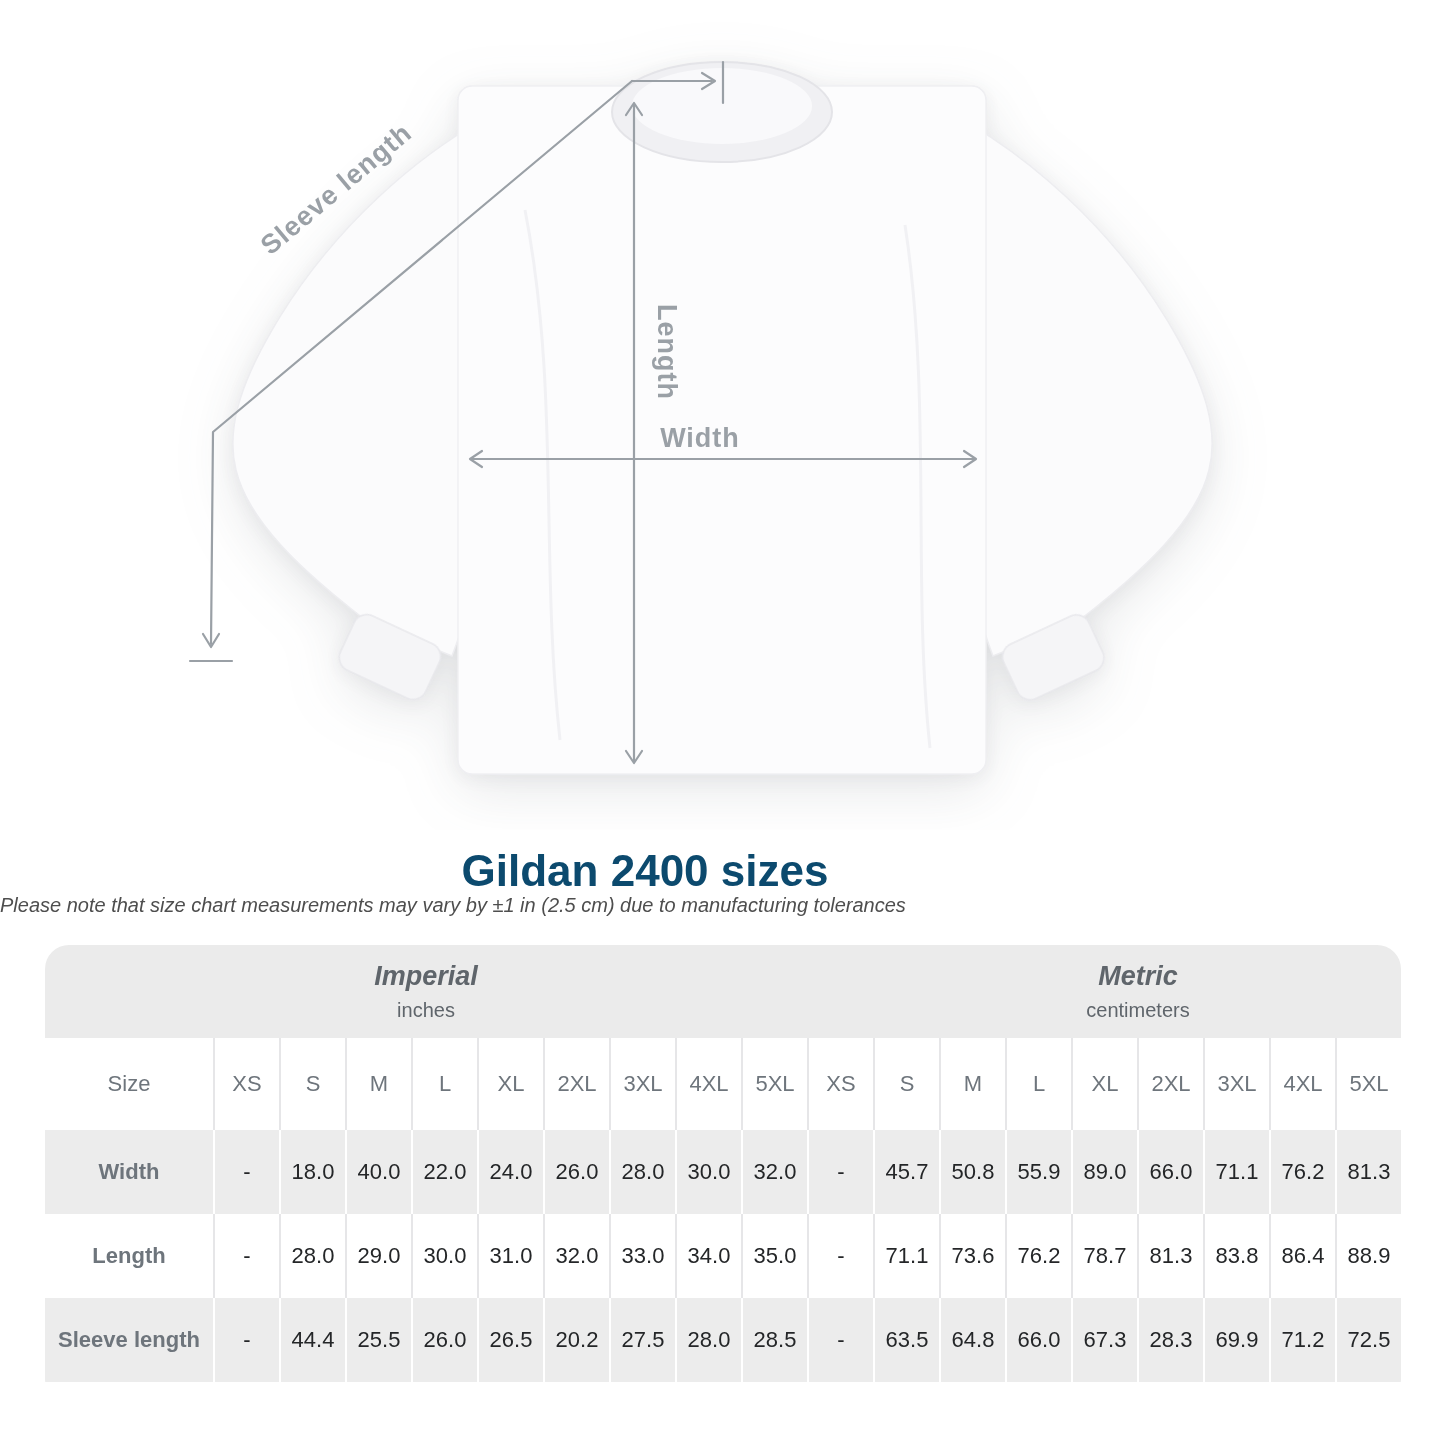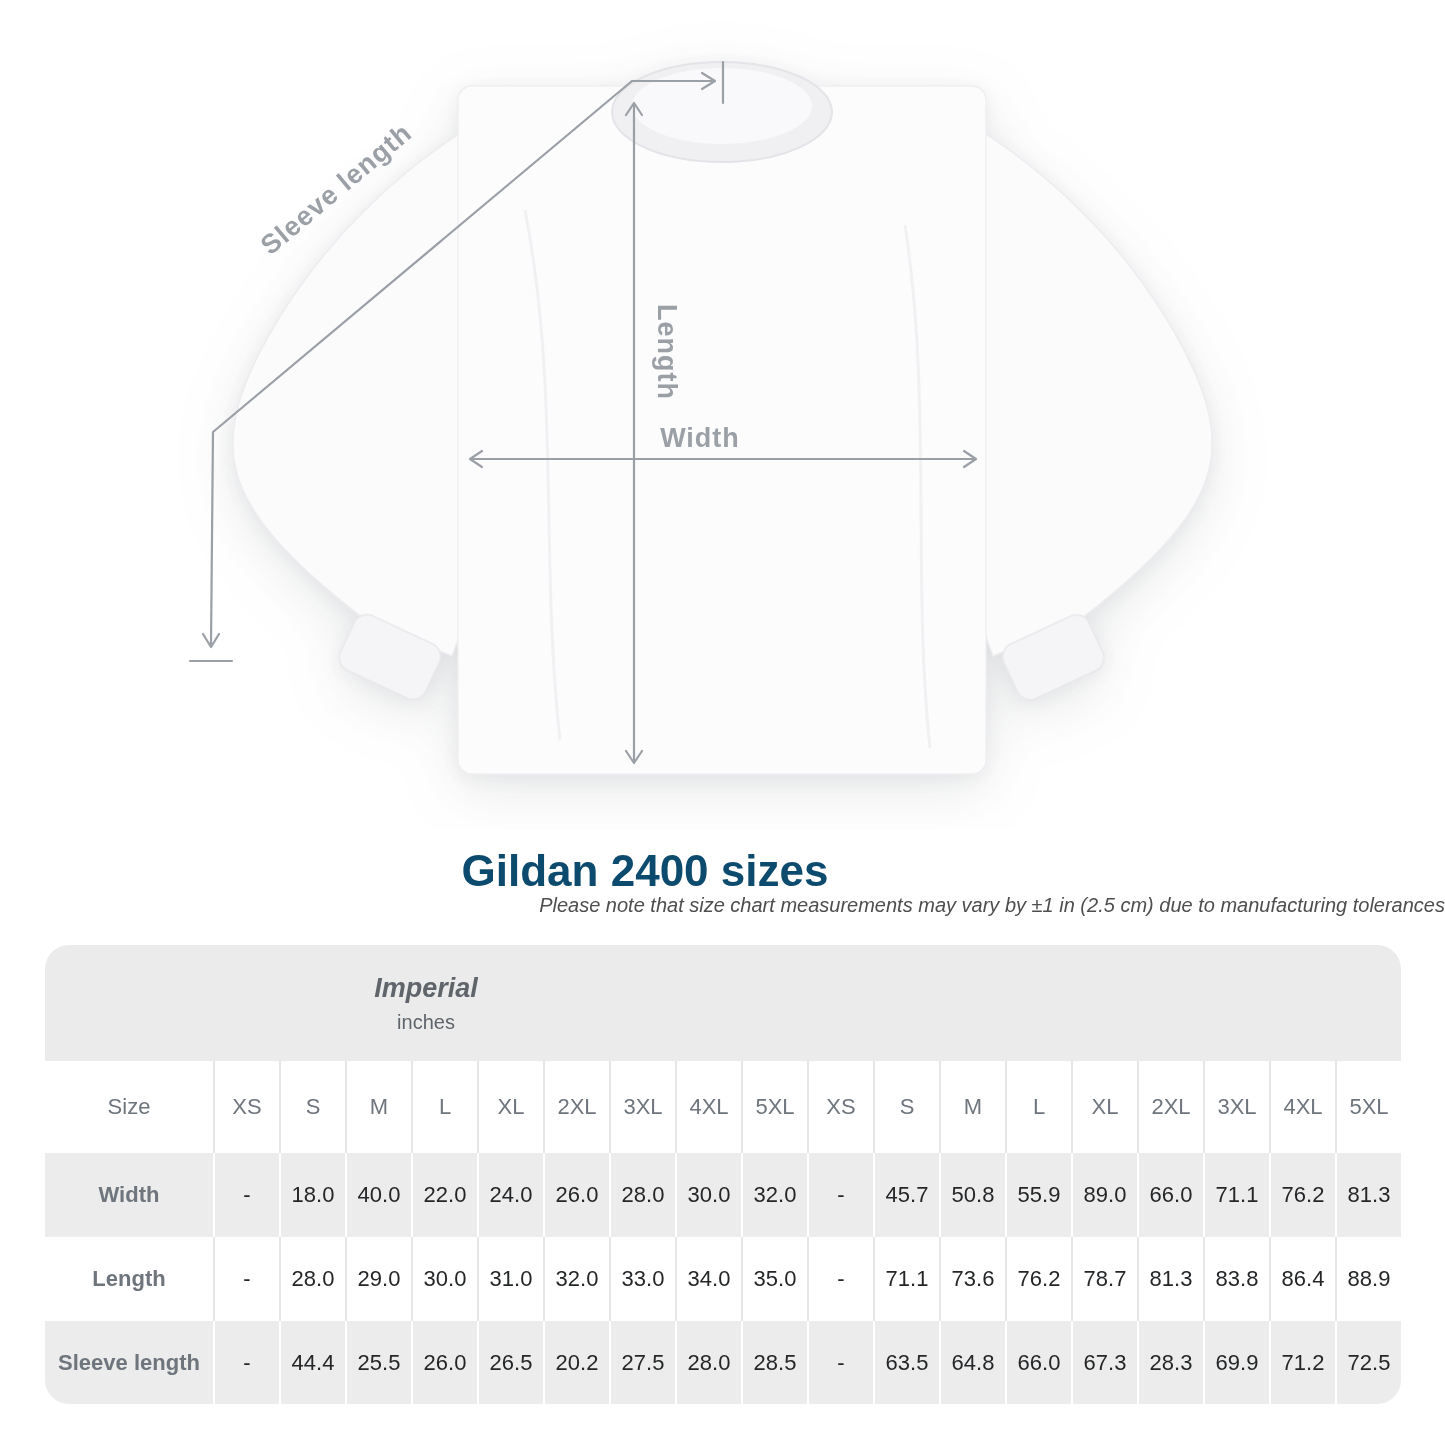--- a/index.html
+++ b/index.html
@@ -7,27 +7,27 @@
   .page{position:relative;width:1445px;height:1445px;background:#ffffff;overflow:hidden;}
 
   
   .diagram{position:absolute;top:0;left:0;width:1445px;height:830px;}
   .shirt{filter:drop-shadow(0 16px 28px rgba(80,85,95,0.13)) drop-shadow(0 3px 8px rgba(80,85,95,0.07));}
   .measure-label{font-weight:bold;fill:#9aa0a6;font-size:27px;letter-spacing:1px;}
 
   
   .title{position:absolute;top:846px;left:0;width:1290px;text-align:center;
          font-size:44px;font-weight:bold;color:#0c4a6e;}
-  .subtitle{position:absolute;top:894px;left:0;width:1445px;text-align:right;
+  .subtitle{position:absolute;top:894px;left:0;width:1445px;text-align:left;
          font-size:20px;font-style:italic;color:#4e4e4e;}
 
   
   .card{position:absolute;top:945px;left:45px;width:1356px;height:459px;
         background:#ffffff;border-radius:24px;overflow:hidden;}
-  .band{display:grid;grid-template-columns:762px 594px;height:116px;background:#ebebeb;gap:34px;}
+  .band{display:grid;grid-template-columns:762px 594px;height:93px;background:#ebebeb;gap:34px;}
   .band-half{display:flex;flex-direction:column;align-items:center;justify-content:center;gap:7px;}
   .band-name{font-size:27px;font-weight:bold;font-style:italic;color:#5f656b;}
   .band-unit{font-size:20px;color:#5f656b;}
 
   .grid{display:grid;grid-template-columns:168px repeat(18,66px);
         grid-template-rows:92px 84px 84px 84px;}
   .cell{display:flex;align-items:center;justify-content:center;
         font-size:22px;border-left:2px solid #e6e6e8;background:#ffffff;}
   .cell.first{border-left:none;}
   .cell.hdr{color:#6e757c;font-weight:normal;}
@@ -90,20 +90,24 @@
   </svg>
 
   <div class="title">Gildan 2400 sizes</div>
   <div class="subtitle">Please note that size chart measurements may vary by ±1 in (2.5 cm) due to manufacturing tolerances</div>
 
   <div class="card">
     <div class="band">
       <div class="band-half">
         <div class="band-name">Imperial</div>
         <div class="band-unit">inches</div>
+      </div>
+      <div class="band-half">
+        <div class="band-name">Metric</div>
+        <div class="band-unit">centimeters</div>
       </div>
     </div>
     <div class="grid" id="size-grid">
         <div class="cell hdr first">Size</div>
         <div class="cell hdr">XS</div>
         <div class="cell hdr">S</div>
         <div class="cell hdr">M</div>
         <div class="cell hdr">L</div>
         <div class="cell hdr">XL</div>
         <div class="cell hdr">2XL</div>

